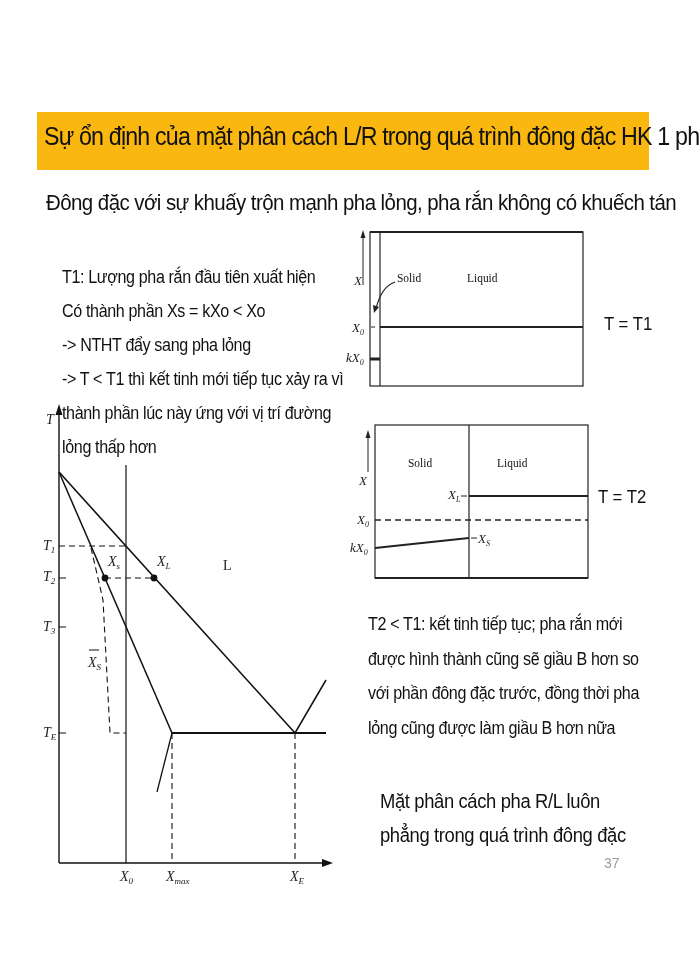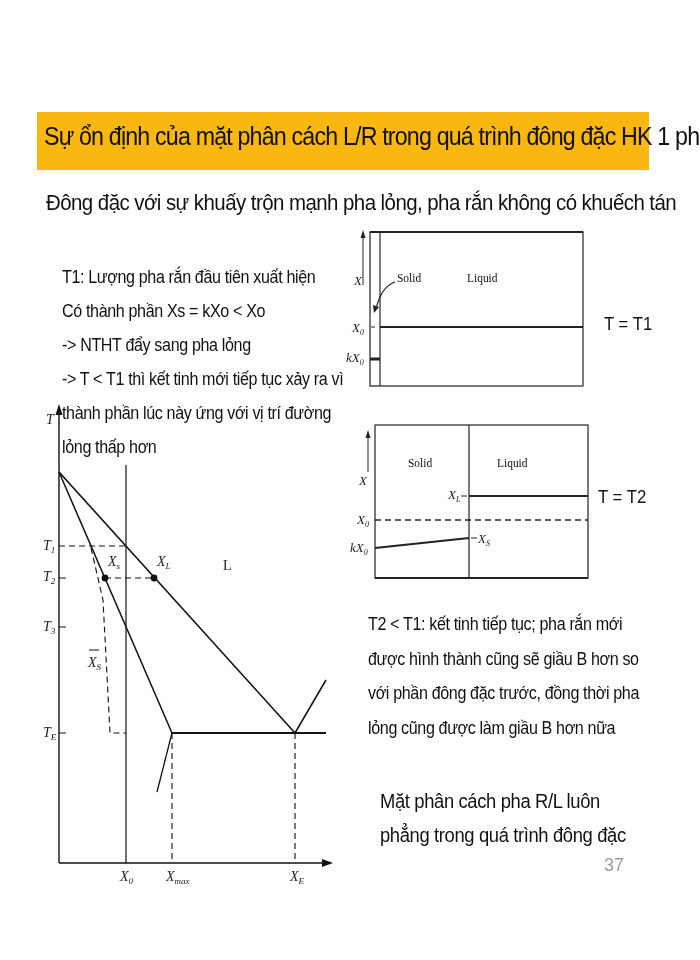--- a/index.html
+++ b/index.html
@@ -9,21 +9,21 @@
                background: #f9b710; }
   .title-text { position: absolute; left: 7px; top: 10px; font-size: 25px; letter-spacing: -0.9px;
                 white-space: nowrap; color: #111; transform: scaleX(0.93); transform-origin: left top; }
   .subtitle { position: absolute; left: 46px; top: 190px; font-size: 22px; letter-spacing: -0.6px;
               white-space: nowrap; transform: scaleX(0.93); transform-origin: left top; }
   .textblock { position: absolute; font-size: 17.5px; line-height: 34px; letter-spacing: -0.4px;
                white-space: nowrap; transform: scaleX(0.92); transform-origin: left top; }
   .t1-block { left: 62px; top: 260px; }
   .t2-block { left: 368px; top: 607px; line-height: 34.5px; }
   .conclusion { left: 380px; top: 784px; font-size: 20px; line-height: 34px; }
-  .page-num { position: absolute; left: 604px; top: 855px; font-size: 18px; color: #9a9a9a; }
+  .page-num { position: absolute; left: 604px; top: 855px; font-size: 14px; color: #9a9a9a; }
   .tlabel { position: absolute; font-size: 19px; white-space: nowrap; transform: scaleX(0.88); transform-origin: left top; }
   svg { position: absolute; left: 0; top: 0; }
   .serif { font-family: "Liberation Serif", serif; font-style: italic; }
 </style>
 </head>
 <body>
 
 <div class="title-bar">
   <div class="title-text">Sự ổn định của mặt phân cách L/R trong quá trình đông đặc HK 1 pha</div>
 </div>

